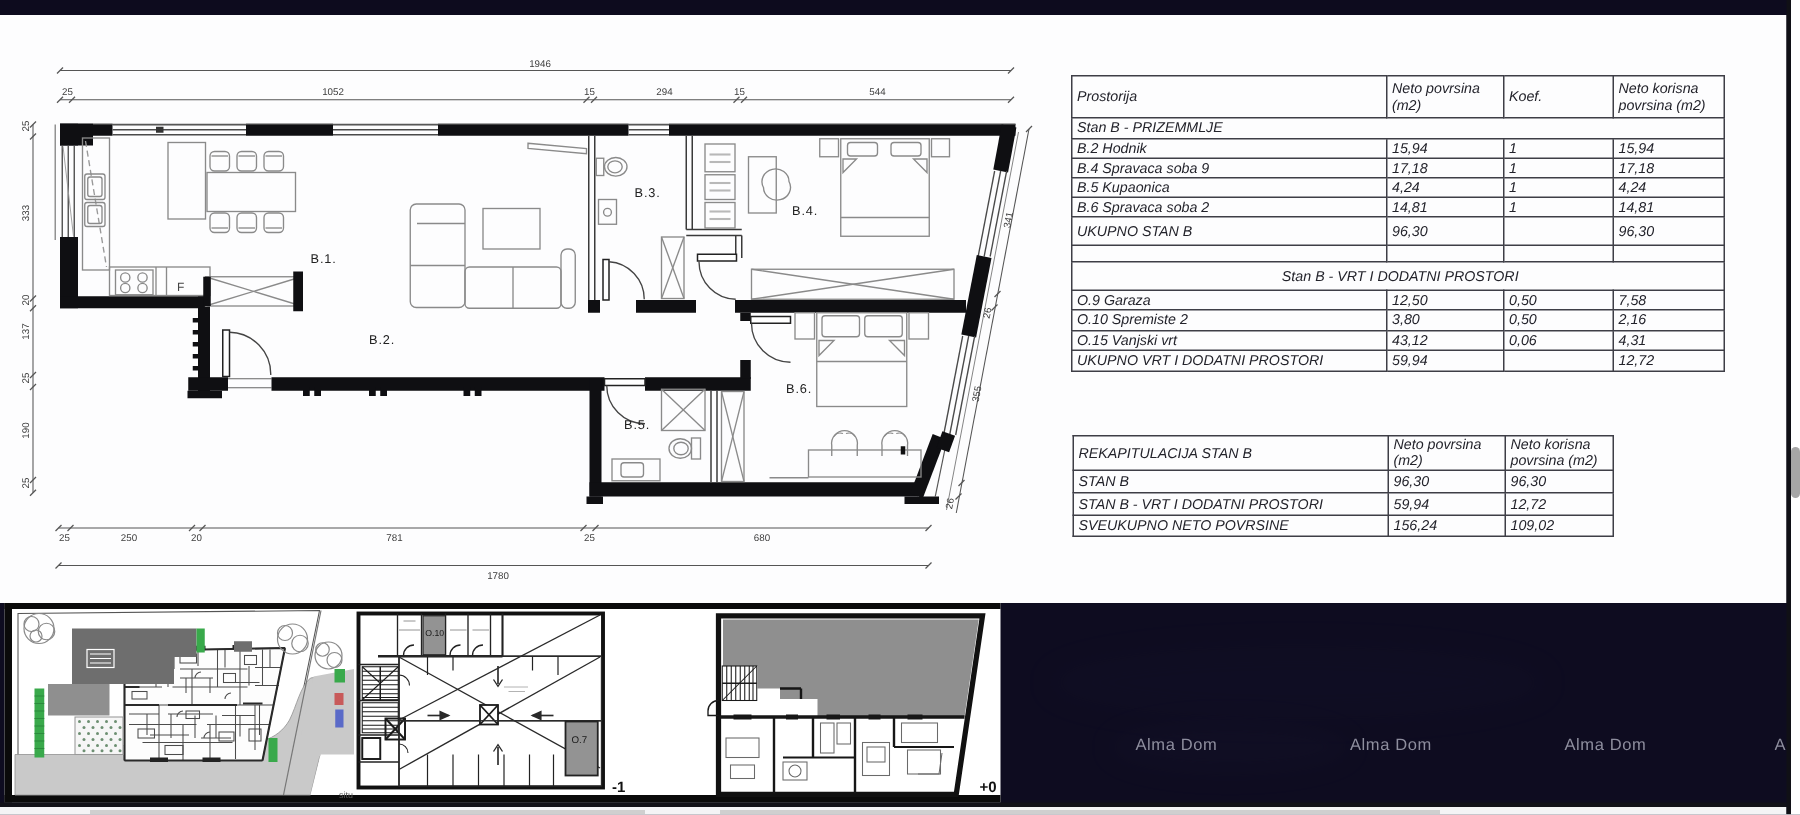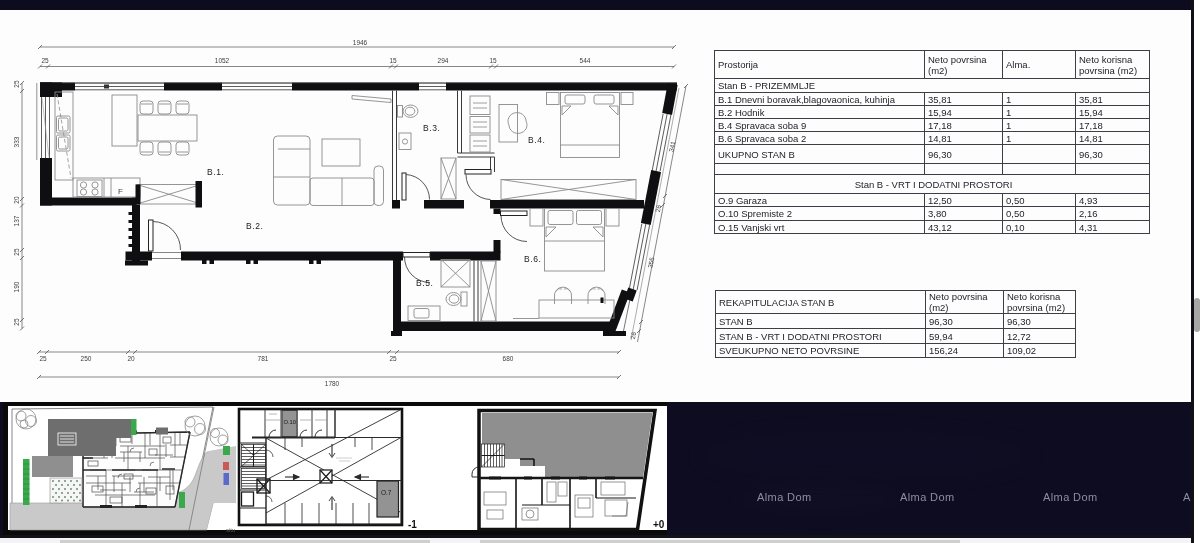--- a/index.html
+++ b/index.html
@@ -1,20 +1,20 @@
 <!DOCTYPE html>
 <html><head>
 <meta charset="utf-8">
 <style>
 html,body{margin:0;padding:0;}
 #page{position:relative;width:1200px;height:543px;background:#0e0c20;overflow:hidden;
   font-family:"Liberation Sans",sans-serif;}
 .abs{position:absolute;}
 #t1,#t2{position:absolute;border-collapse:collapse;table-layout:fixed;
-  font-family:"Liberation Sans",sans-serif;color:#23232b;}
+  font-family:"Liberation Sans",sans-serif;font-style:italic;color:#23232b;}
 #t1 td,#t2 td{border:1px solid #3e3e46;padding:0 0 0 3px;overflow:hidden;white-space:nowrap;}
 </style>
 </head>
 <body>
 <div id="page">
 
 <div class="abs" style="left:0;top:0;width:1191px;height:10px;background:#0d0b1e;"></div>
 
 <div class="abs" style="left:0;top:10px;width:1191px;height:392px;background:#fdfdfe;"></div>
 
@@ -781,45 +781,45 @@
 <colgroup>
         <col style="width:210px">
         <col style="width:78px">
         <col style="width:73px">
         <col style="width:74px">
       </colgroup>
 <tbody>
         <tr style="height:28px">
           <td>Prostorija</td>
           <td>Neto povrsina<br>(m2)</td>
-          <td>Alma.</td>
+          <td>Koef.</td>
           <td>Neto korisna<br>povrsina (m2)</td>
         </tr>
 <tr style="height:14px">
           <td colspan="4" style="text-align:left">Stan B - PRIZEMMLJE</td>
-        </tr>
-<tr style="height:13px">
-          <td>B.1 Dnevni boravak,blagovaonica, kuhinja</td>
-          <td>35,81</td>
-          <td>1</td>
-          <td>35,81</td>
         </tr>
 <tr style="height:13px">
           <td>B.2 Hodnik</td>
           <td>15,94</td>
           <td>1</td>
           <td>15,94</td>
         </tr>
 <tr style="height:13px">
           <td>B.4 Spravaca soba 9</td>
           <td>17,18</td>
           <td>1</td>
           <td>17,18</td>
         </tr>
 <tr style="height:13px">
+          <td>B.5 Kupaonica</td>
+          <td>4,24</td>
+          <td>1</td>
+          <td>4,24</td>
+        </tr>
+<tr style="height:13px">
           <td>B.6 Spravaca soba 2</td>
           <td>14,81</td>
           <td>1</td>
           <td>14,81</td>
         </tr>
 <tr style="height:19px">
           <td>UKUPNO STAN B</td>
           <td>96,30</td>
           <td></td>
           <td>96,30</td>
@@ -830,33 +830,39 @@
           <td></td>
           <td></td>
         </tr>
 <tr style="height:19px">
           <td colspan="4" style="text-align:center">Stan B - VRT I DODATNI PROSTORI</td>
         </tr>
 <tr style="height:13px">
           <td>O.9 Garaza</td>
           <td>12,50</td>
           <td>0,50</td>
-          <td>4,93</td>
+          <td>7,58</td>
         </tr>
 <tr style="height:14px">
           <td>O.10 Spremiste 2</td>
           <td>3,80</td>
           <td>0,50</td>
           <td>2,16</td>
         </tr>
 <tr style="height:13px">
           <td>O.15 Vanjski vrt</td>
           <td>43,12</td>
-          <td>0,10</td>
+          <td>0,06</td>
           <td>4,31</td>
+        </tr>
+<tr style="height:14px">
+          <td>UKUPNO VRT I DODATNI PROSTORI</td>
+          <td>59,94</td>
+          <td></td>
+          <td>12,72</td>
         </tr>
 </tbody>
     </table>
 
 <table id="t2" style="left:715px;top:290px;width:360px;font-size:9.5px;">
 <colgroup>
         <col style="width:210px">
         <col style="width:78px">
         <col style="width:72px">
       </colgroup>

